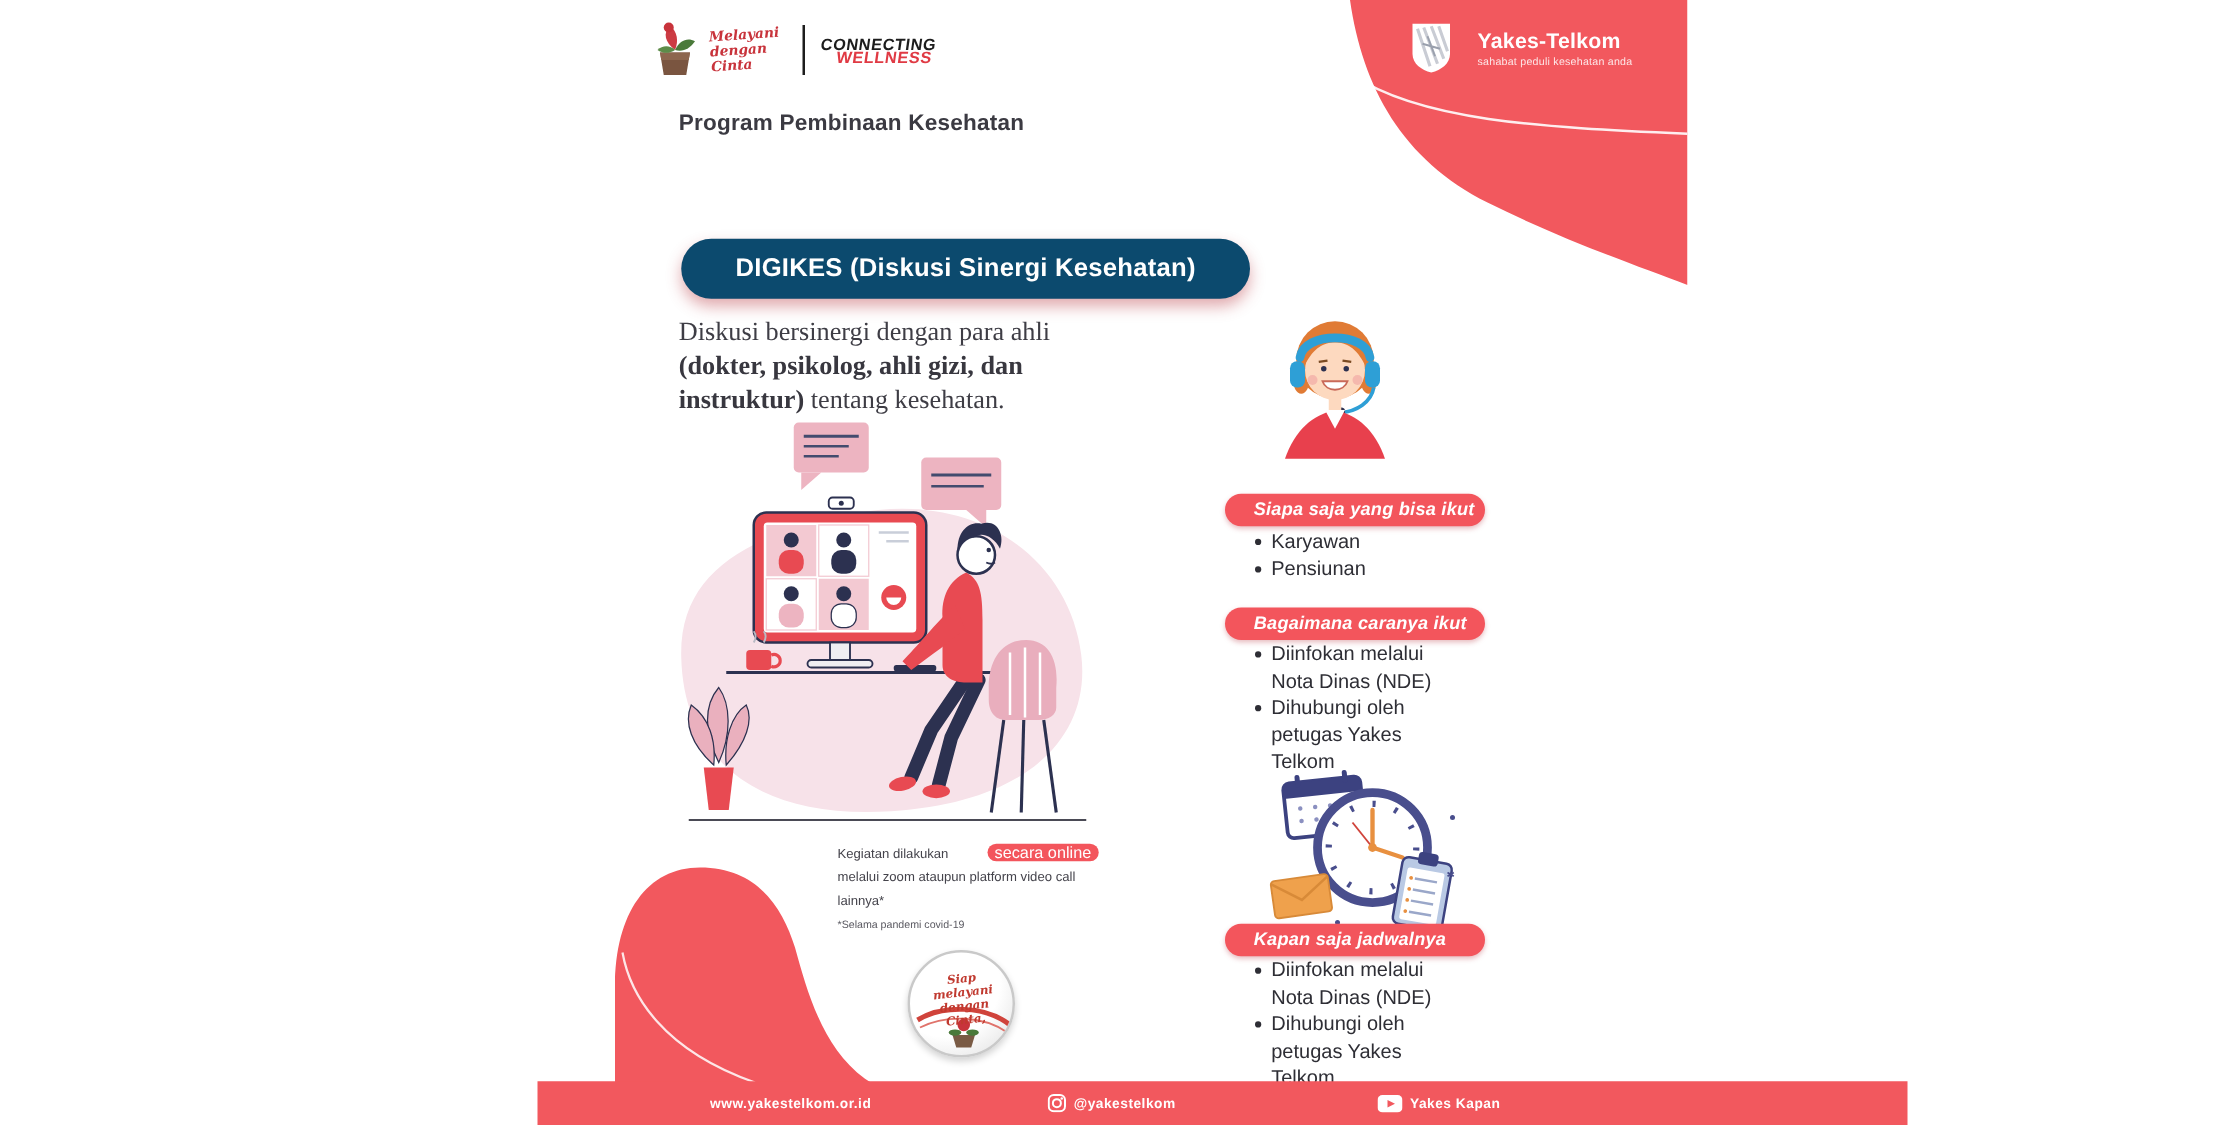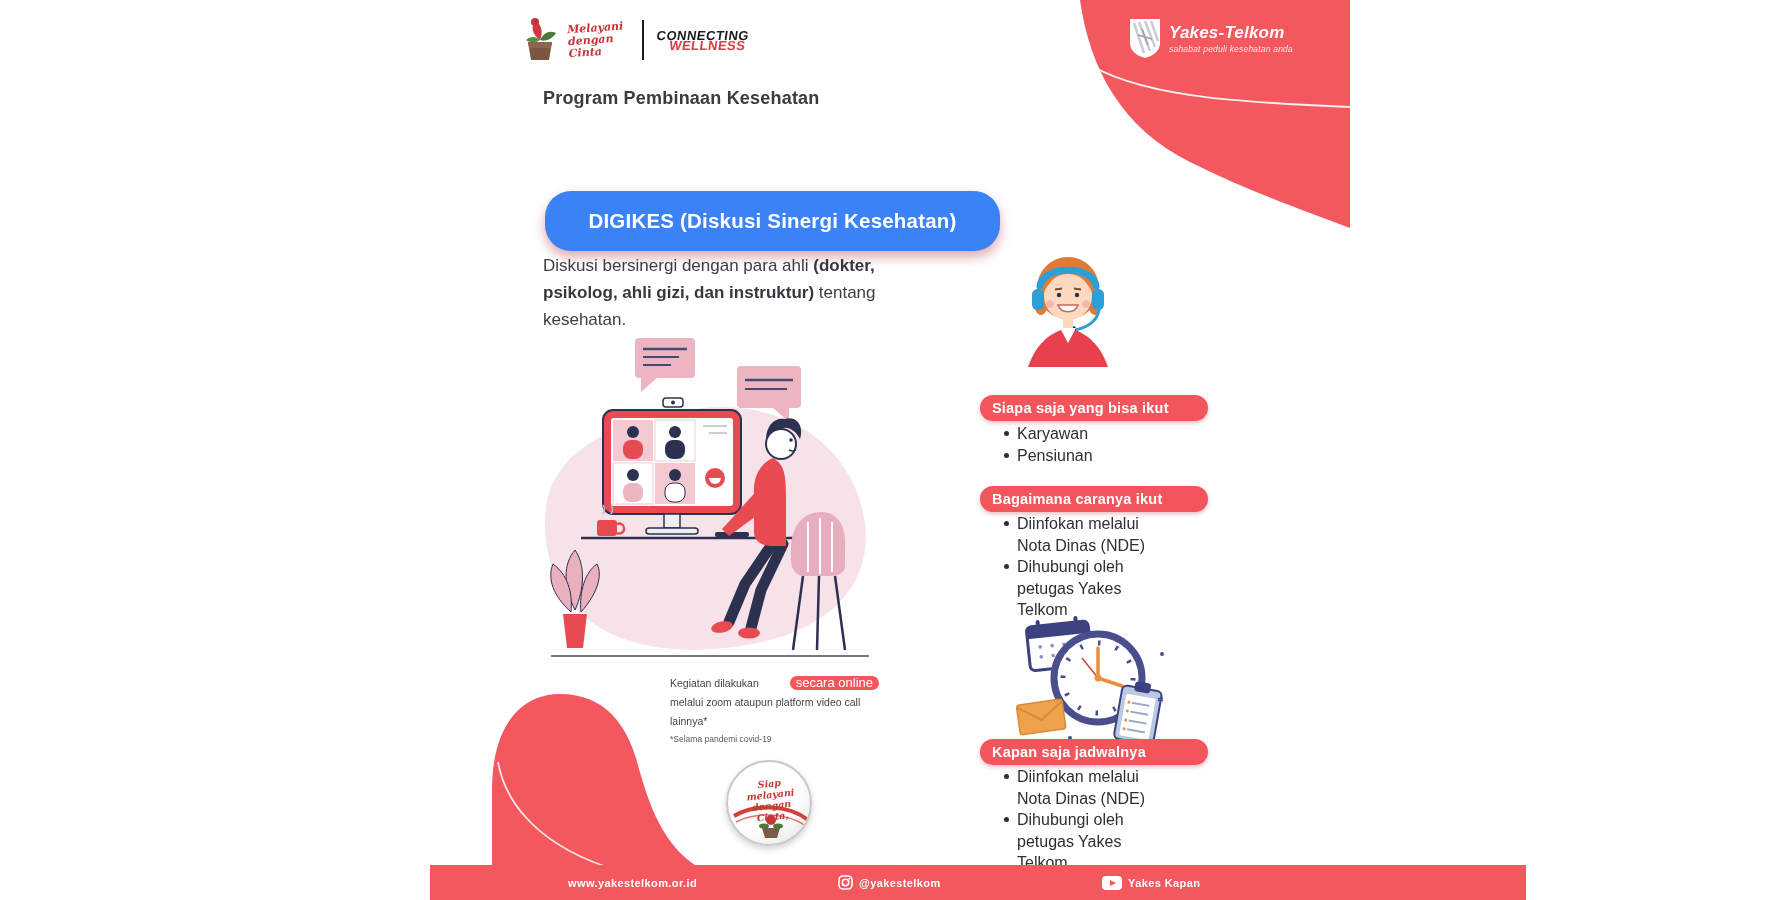--- a/index.html
+++ b/index.html
@@ -17,35 +17,35 @@
   .brand-left { position:absolute; left:88px; top:16px; display:flex; align-items:center; }
   .mascot { width:46px; height:48px; }
   .melayani-script { width:64px; margin-left:4px; font-family:"DejaVu Serif", serif; font-style:italic; font-weight:bold; color:#c8333b; font-size:11px; line-height:12px; transform:rotate(-4deg); }
   .brand-divider { width:2px; height:40px; background:#1d1d1d; margin:0 12px 0 10px; }
   .cw { display:flex; flex-direction:column; transform:skewX(-8deg); }
   .cw-top { font-size:13px; font-weight:bold; letter-spacing:.5px; color:#1d1d1d; }
   .cw-bottom { font-size:13px; font-weight:bold; letter-spacing:.5px; color:#e03a44; margin-top:-5px; margin-left:14px; }
 
   
   .brand-right { position:absolute; left:698px; top:17px; display:flex; align-items:center; color:#ffffff; }
-  .brand-right-text { margin-left:7px;font-style:italic; }
+  .brand-right-text { margin-left:20px; }
   .yakes-name { font-size:17px; font-weight:bold; letter-spacing:.2px; }
   .yakes-tagline { font-size:8.5px; opacity:.85; margin-top:1px; letter-spacing:.2px; }
 
   
   .intro { position:absolute; left:113px; top:84px; color:#3b3a42; font-size:18px; font-weight:bold; line-height:29px; letter-spacing:.2px; }
 
   
-  .banner { position:absolute; left:115px; top:191px; width:455px; height:60px; background:#3b82f6;
+  .banner { position:absolute; left:115px; top:191px; width:455px; height:48px; background:#0c4a6e;
             border-radius:26px; display:flex; align-items:center; justify-content:center;
             box-shadow:0 6px 12px rgba(186,64,74,.45); }
   .banner span { color:#ffffff; font-size:20.5px; font-weight:bold; letter-spacing:.2px; }
 
   
-  .desc { position:absolute; left:113px; top:252px; width:370px; color:#3e3d45; font-size:17px; line-height:27px; }
+  .desc { position:absolute; left:113px; top:252px; width:370px; color:#3e3d45; font-size:21px; line-height:27px;font-family:Liberation Serif, serif; }
   .desc b { color:#38373f; }
 
   
   .illo-main { position:absolute; left:93px; top:326px; width:372px; height:338px; }
 
   
   .caption { position:absolute; left:240px; top:674px; width:215px; color:#45444c; font-size:10.5px; line-height:19px; }
   .caption .pill-inline { display:inline-block; background:#f3555c; color:#ffffff; border-radius:8px; padding:0 6px; line-height:14px; font-size:13px;margin-left:28px; }
   .caption .footnote { display:block; font-size:8.5px; color:#5a5961; line-height:12px; margin-top:2px; }
 
@@ -56,22 +56,22 @@
   .badge-text { position:absolute; left:12px; top:16px; width:62px; text-align:center;
                 font-family:"DejaVu Serif", serif; font-style:italic; font-weight:bold;
                 color:#c0392f; font-size:9.5px; line-height:11px; transform:rotate(-6deg); }
   .badge svg { position:absolute; left:0; top:0; }
 
   
   .illo-agent { position:absolute; left:583px; top:244px; width:110px; height:125px; }
   .illo-clock { position:absolute; left:580px; top:614px; width:165px; height:132px; }
 
   
-  .pill-header { position:absolute; left:550px; width:228px; height:26px; background:#f3555c; border-radius:13px;
-                 display:flex; align-items:center; padding-left:12px; box-shadow:0 2px 4px rgba(186,64,74,.35); }
+  .pill-header { position:absolute; left:550px; width:208px; height:26px; background:#f3555c; border-radius:13px;
+                 display:flex; align-items:center; padding-left:23px; box-shadow:0 2px 4px rgba(186,64,74,.35);font-style:italic; }
   .pill-header span { color:#ffffff; font-size:14.5px; font-weight:bold; letter-spacing:.2px; }
   .pill-1 { top:395px; } .pill-2 { top:486px; } .pill-3 { top:739px; }
 
   ul.bullets { position:absolute; left:572px; list-style:none; width:185px; }
   .list-1 { top:423px; } .list-2 { top:513px; } .list-3 { top:766px; }
   ul.bullets li { position:relative; padding-left:15px; color:#2e2e35; font-size:16px; line-height:21.5px; font-weight:500; }
   ul.bullets li::before { content:""; position:absolute; left:2px; top:8px; width:5px; height:5px; border-radius:50%; background:#2e2e35; }
   .list-2 li, .list-3 li { width:172px; }
 
   

